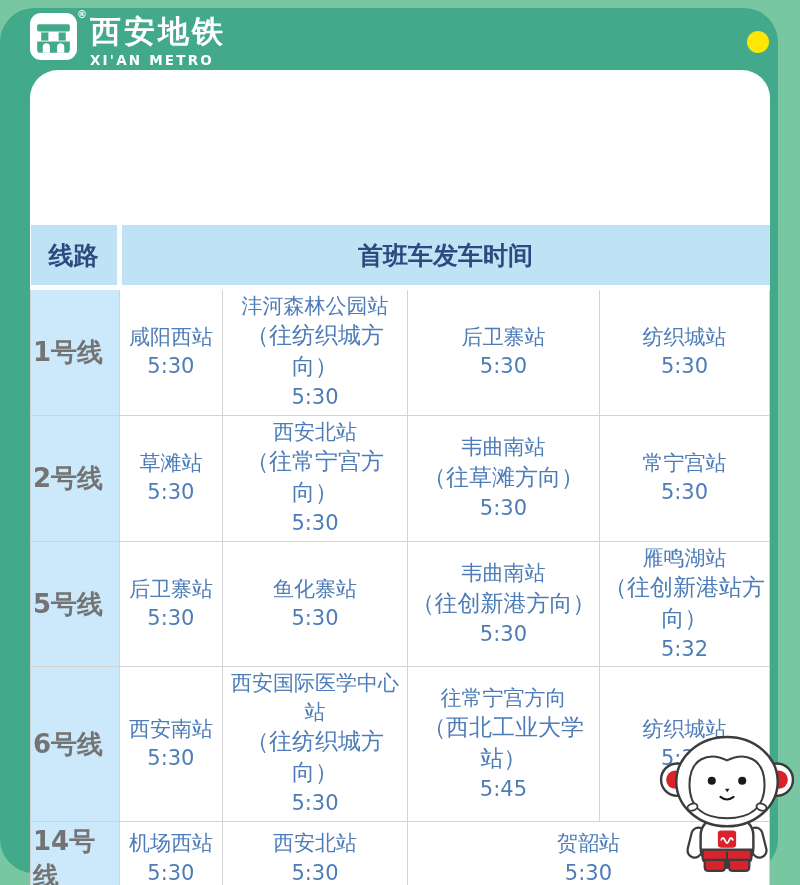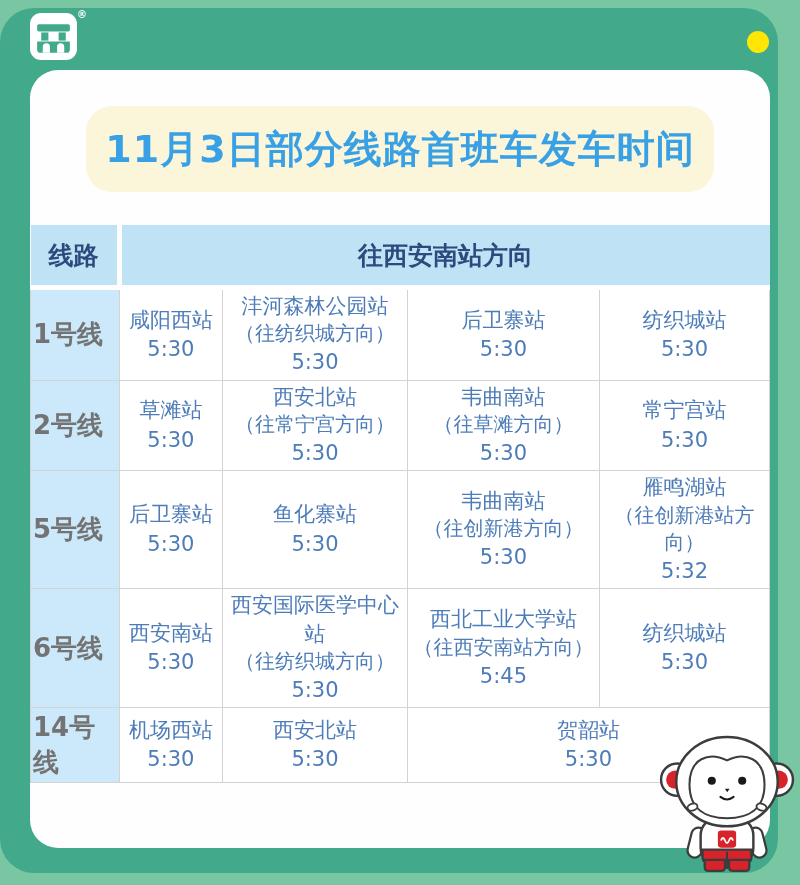--- a/index.html
+++ b/index.html
@@ -59,21 +59,21 @@
     color:#2c4a7e;font-size:25px;font-weight:bold;
     border-bottom:5px solid #fdfefd;
   }
   .timetable th.time-h{border-left:5px solid #fdfefd;}
   .timetable td{border:1px solid #d3d3d3;padding:2px;vertical-align:middle;}
   .timetable td.line-cell{
     background:#cbe9fa;color:#737373;font-size:26px;font-weight:bold;
   }
   .timetable td.data-cell{background:#ffffff;text-align:center;color:#4d7cb8;}
   .data-cell .station{font-size:21px;line-height:1.35;}
-  .data-cell .direction{font-size:20px;line-height:1.35;}
+  .data-cell .direction{font-size:23px;line-height:1.35;}
   .data-cell .time{font-size:21px;line-height:1.4;margin-top:1px;}
 
   
   .mascot{position:absolute;left:656px;top:732px;width:142px;height:142px;}
 </style>
 </head>
 <body>
 
 <div class="stage">
   <div class="panel"></div>
@@ -83,41 +83,42 @@
       <svg width="45" height="45" viewBox="0 0 44 44">
         <rect x="6" y="10" width="32" height="7" rx="1.5" fill="#42aa8b"></rect>
         <rect x="10" y="18" width="7" height="8" fill="#42aa8b"></rect>
         <rect x="27" y="18" width="7" height="8" fill="#42aa8b"></rect>
         <path d="M6 27 h32 v8 q0 3 -3 3 h-26 q-3 0 -3 -3 Z" fill="#42aa8b"></path>
         <path d="M11.5 38 v-6 a3.5 3.5 0 0 1 7 0 v6 Z" fill="#ffffff"></path>
         <path d="M25.5 38 v-6 a3.5 3.5 0 0 1 7 0 v6 Z" fill="#ffffff"></path>
       </svg>
       <span class="reg-mark">®</span>
     </div>
+    <div class="logo-text">
+      <div class="logo-cn">西安地铁</div>
+      <div class="logo-en">XI'AN METRO</div>
+    </div>
   </div>
 
   <div class="dot"></div>
 
   <div class="card">
-    <div class="title-banner">
-      <div class="page-title">11月3日部分线路首班车发车时间</div>
-    </div>
 
     <table class="timetable">
       <colgroup>
         <col style="width:12%">
         <col style="width:14%">
         <col style="width:25%">
         <col style="width:26%">
         <col style="width:23%">
       </colgroup>
       <thead>
         <tr>
           <th>线路</th>
-          <th class="time-h" colspan="4">往西安南站方向</th>
+          <th class="time-h" colspan="4">首班车发车时间</th>
         </tr>
       </thead>
       <tbody>
           <tr style="height: 83px;">
             <td class="line-cell">1号线</td>
             <td class="data-cell">
               <div class="station">咸阳西站</div>
               <div class="time">5:30</div>
             </td>
             <td class="data-cell">
@@ -181,22 +182,22 @@
             <td class="data-cell">
               <div class="station">西安南站</div>
               <div class="time">5:30</div>
             </td>
             <td class="data-cell">
               <div class="station">西安国际医学中心站</div>
               <div class="direction">（往纺织城方向）</div>
               <div class="time">5:30</div>
             </td>
             <td class="data-cell">
-              <div class="station">西北工业大学站</div>
-              <div class="direction">（往西安南站方向）</div>
+              <div class="station">往常宁宫方向</div>
+              <div class="direction">（西北工业大学站）</div>
               <div class="time">5:45</div>
             </td>
             <td class="data-cell">
               <div class="station">纺织城站</div>
               <div class="time">5:30</div>
             </td>
           </tr>
           <tr style="height: 59px;">
             <td class="line-cell">14号线</td>
             <td class="data-cell">

